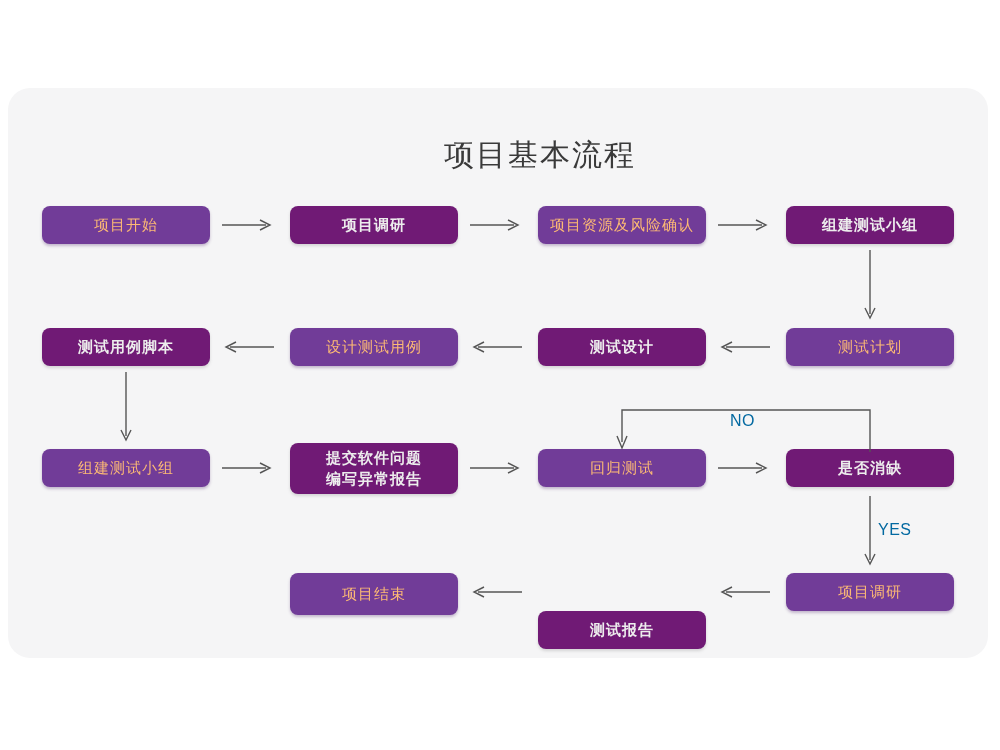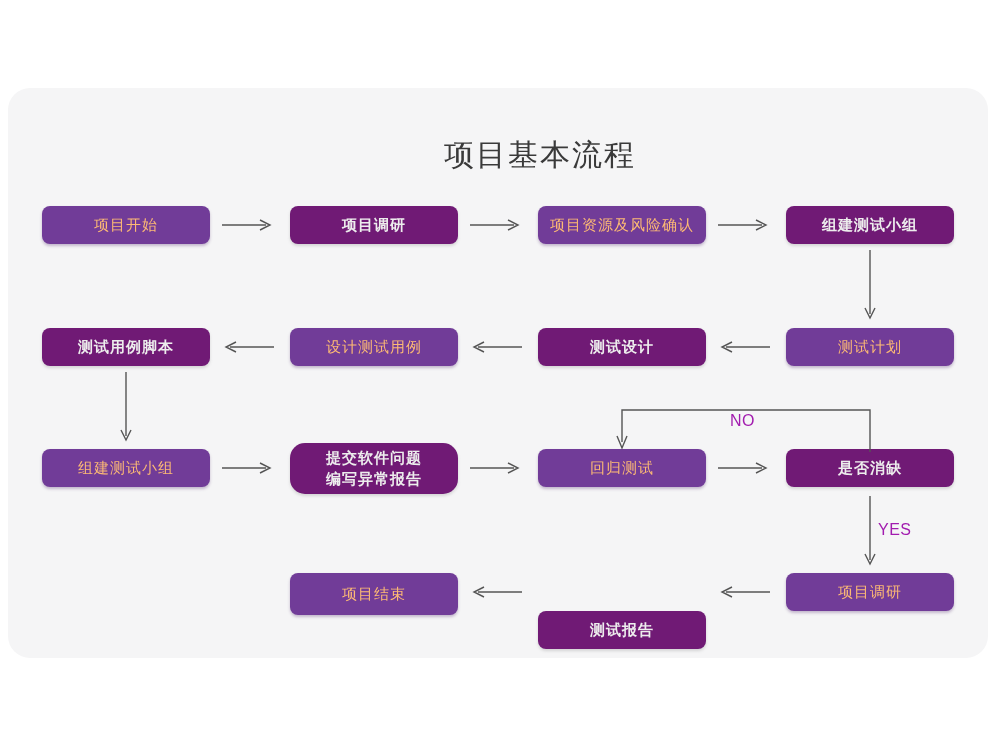--- a/index.html
+++ b/index.html
@@ -70,21 +70,21 @@
     width: 12px;
     pointer-events: none;
   }
   .loop {
     position: absolute;
     pointer-events: none;
   }
   .edge-label {
     position: absolute;
     font-size: 16px;
-    color: #a21caf;
+    color: #0369a1;
     letter-spacing: 0.5px;
     user-select: none;
   }
   svg { display: block; overflow: visible; }
 </style>
 </head>
 <body>
 
 <div id="screen">
 
@@ -166,21 +166,21 @@
 
   <div class="node purple" style="left:42px; top:449px; width:168px; height:38px;">组建测试小组</div>
 
   <div class="arrow-h" style="left:222px; top:462px; width:52px;">
     <svg width="52" height="12" viewBox="0 0 52 12">
       <line x1="0" y1="6" x2="44" y2="6" stroke="#555" stroke-width="1.4"></line>
       <polyline points="38,1 48,6 38,11" fill="none" stroke="#555" stroke-width="1.4"></polyline>
     </svg>
   </div>
 
-  <div class="node gray" style="left:290px; top:443px; width:168px; height:51px; flex-direction:column;border-radius:15px;">
+  <div class="node gray" style="left:290px; top:443px; width:168px; height:51px; flex-direction:column;">
     <span>提交软件问题</span>
     <span>编写异常报告</span>
   </div>
 
   <div class="arrow-h" style="left:470px; top:462px; width:52px;">
     <svg width="52" height="12" viewBox="0 0 52 12">
       <line x1="0" y1="6" x2="44" y2="6" stroke="#555" stroke-width="1.4"></line>
       <polyline points="38,1 48,6 38,11" fill="none" stroke="#555" stroke-width="1.4"></polyline>
     </svg>
   </div>

